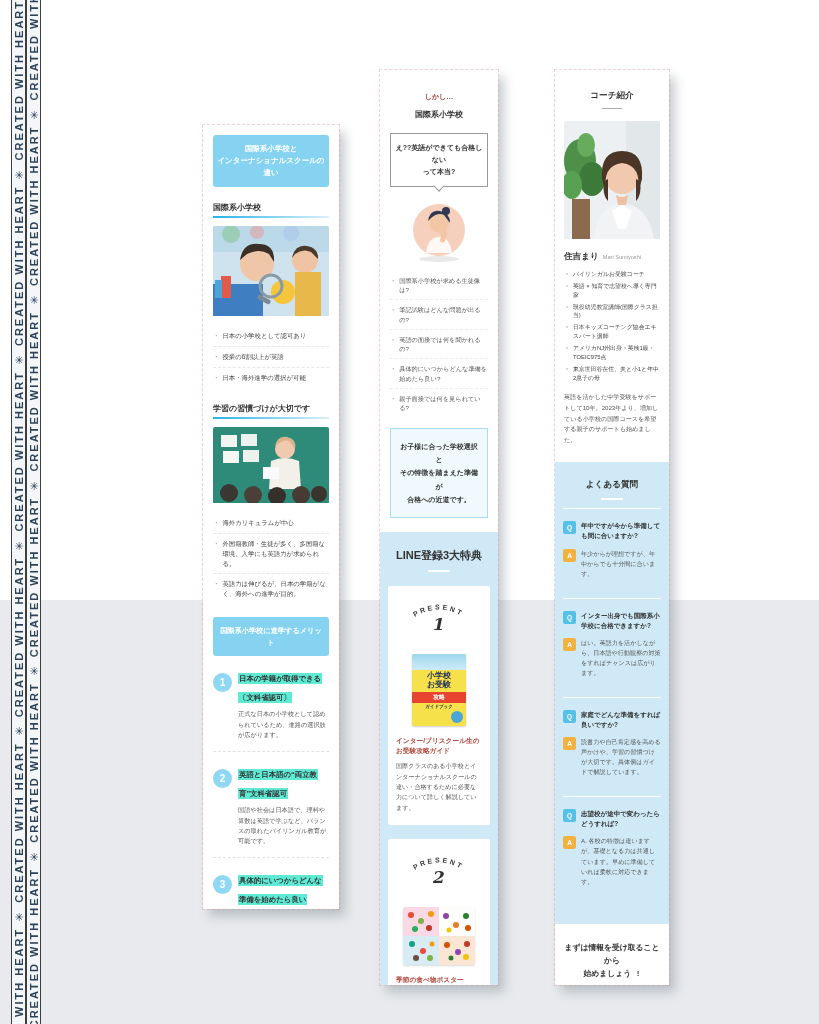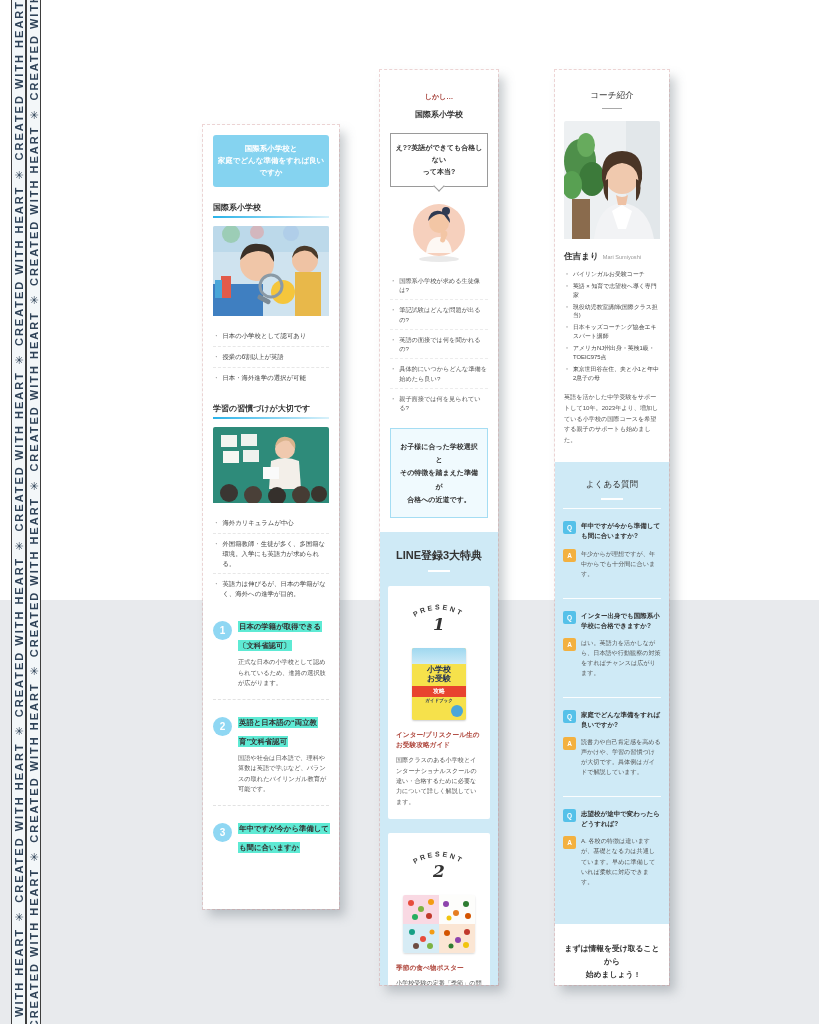--- a/index.html
+++ b/index.html
@@ -48,45 +48,45 @@
   .qlist { list-style:none; margin:8px 0 0; }
   .qlist li { display:flex; gap:3px; font-size:6.2px; color:#555; line-height:1.5; padding:5px 0; border-bottom:1px dashed #ececec; }
   .qlist li:last-child { border-bottom:none; }
   .callout { margin:10px 0 14px; background:#f0fafe; border:1px solid #a5ddf3; padding:11px 6px; text-align:center; font-size:7px; font-weight:bold; color:#333; line-height:1.9; }
   .blue-zone { background:#cfeaf6; padding:16px 8px 18px; }
   .bz-head { text-align:center; font-size:11px; font-weight:bold; color:#333; }
   .bz-dash { width:22px; height:2px; background:#ffffff; margin:7px auto 0; }
   .present { background:#fff; margin-top:14px; padding:12px 8px 12px; border-radius:2px; text-align:center; }
   .present .arc { display:block; margin:0 auto; }
   .present .pnum { font-family:"DejaVu Serif","Liberation Serif",serif; font-style:italic; font-weight:bold; font-size:17px; color:#333; margin-top:-8px; }
-  .present .pimg { display:flex; justify-content:center; margin:14px 0 10px; }
+  .present .pimg { display:flex; justify-content:center; margin:20px 0 10px; }
   .present h4 { text-align:left; font-size:6.7px; font-weight:bold; color:#b0493f; margin-bottom:5px; line-height:1.5; }
   .present p { text-align:left; font-size:6.1px; color:#555; line-height:1.7; }
 
   
   .c3-top { padding:20px 9px 0; }
-  .c3-head { text-align:center; font-size:8.6px; font-weight:normal; color:#333; }
+  .c3-head { text-align:center; font-size:8.6px; font-weight:bold; color:#333; }
   .gray-dash { width:20px; height:1px; background:#a9a9a9; margin:6px auto 0; }
   .coach-photo { margin:12px 0 8px; border-radius:2px; overflow:hidden; }
   .name-row { display:flex; align-items:baseline; gap:4px; margin:2px 0 5px; }
   .name-ja { font-size:8.6px; font-weight:bold; color:#333; }
   .name-en { font-size:5.6px; color:#999; }
   .plist { list-style:none; }
   .plist li { display:flex; gap:3px; font-size:5.9px; color:#444; line-height:1.5; padding:1.6px 0; }
   .bio { font-size:6.1px; color:#555; line-height:1.8; margin:7px 0 16px; }
   .faq { background:#cfeaf6; padding:17px 8px 26px; }
   .faq-item { padding:12px 0 4px; border-top:1px solid rgba(255,255,255,.9); margin-top:8px; }
   .faq-item:first-of-type { border-top:none; margin-top:4px; }
   .qa-row { display:flex; gap:5px; margin-bottom:7px; }
   .badge { flex:0 0 13px; width:13px; height:13px; border-radius:2px; color:#fff; font-size:6.5px; font-weight:bold; display:flex; align-items:center; justify-content:center; }
   .badge.q { background:#55c1e9; }
   .badge.a { background:#f3b140; }
   .qa-row .qt { font-size:6.5px; font-weight:bold; color:#333; line-height:1.55; }
   .qa-row .at { font-size:6.1px; color:#555; line-height:1.65; }
-  .cta-sec { padding:18px 8px 0; }
+  .cta-sec { padding:18px 8px 0;font-family:Liberation Mono, monospace; }
   .cta-head { text-align:center; font-size:7.8px; font-weight:bold; color:#333; line-height:1.7; }
 
   
   .book { width:54px; height:72px; background:#f6e14b; border-radius:2px; position:relative; box-shadow:0 1px 2px rgba(0,0,0,.2); overflow:hidden; text-align:center; }
   .book .sky { height:16px; background:linear-gradient(180deg,#9fd8ef,#cdeaf7); }
   .book .bt1 { font-size:8px; font-weight:bold; color:#1c2d56; line-height:1.1; margin-top:2px; }
   .book .ribbon { background:#e8432f; color:#fff; font-size:6px; font-weight:bold; margin-top:2px; padding:1px 0; }
   .book .bt2 { font-size:4.5px; font-weight:bold; color:#1c2d56; margin-top:1px; }
   .book .dot-b { position:absolute; right:3px; bottom:3px; width:12px; height:12px; border-radius:50%; background:#4aa6d8; }
   .poster { width:72px; height:58px; display:grid; grid-template-columns:1fr 1fr; grid-template-rows:1fr 1fr; border-radius:2px; overflow:hidden; box-shadow:0 1px 2px rgba(0,0,0,.15); }
@@ -102,21 +102,21 @@
 
   <div class="wm wm1">
     <span>CREATED WITH HEART ✳ CREATED WITH HEART ✳ CREATED WITH HEART ✳ CREATED WITH HEART ✳ CREATED WITH HEART ✳ CREATED WITH HEART</span>
   </div>
   <div class="wm wm2">
     <span>CREATED WITH HEART ✳ CREATED WITH HEART ✳ CREATED WITH HEART ✳ CREATED WITH HEART ✳ CREATED WITH HEART ✳ CREATED WITH HEART</span>
   </div>
 
   <section class="card card1">
     <div class="blue-head pw">国際系小学校と
-家庭でどんな準備をすれば良いですか</div>
+インターナショナルスクールの違い</div>
 
     <h3 class="sec-title">国際系小学校</h3>
     <div class="sec-rule"></div>
     <div class="photo">
       <svg width="116" height="90" viewBox="0 0 116 90" xmlns="http://www.w3.org/2000/svg">
         <rect width="116" height="90" fill="#cfe3ef"></rect>
         <rect width="116" height="26" fill="#bcd9ea"></rect>
         <circle cx="18" cy="8" r="9" fill="#8fc7a0" opacity=".7"></circle>
         <circle cx="44" cy="6" r="7" fill="#e2a0a0" opacity=".6"></circle>
         <circle cx="78" cy="7" r="8" fill="#a8c6e8" opacity=".6"></circle>
@@ -176,32 +176,33 @@
       <li>
           <span class="dot">・</span>
           <span>外国籍教師・生徒が多く、多国籍な環境。入学にも英語力が求められる。</span>
         </li>
       <li>
           <span class="dot">・</span>
           <span>英語力は伸びるが、日本の学籍がなく、海外への進学が目的。</span>
         </li>
     </ul>
 
+    <div class="blue-head" style="margin-top:13px; font-size:7.2px;">国際系小学校に進学するメリット</div>
 
     <div class="merit">
       <div class="num">1</div>
       <div><span class="hl">日本の学籍が取得できる〔文科省認可〕</span><p>正式な日本の小学校として認められているため、進路の選択肢が広がります。</p></div>
     </div>
     <div class="merit">
       <div class="num">2</div>
       <div><span class="hl">英語と日本語の“両立教育”文科省認可</span><p>国語や社会は日本語で、理科や算数は英語で学ぶなど、バランスの取れたバイリンガル教育が可能です。</p></div>
     </div>
     <div class="merit">
       <div class="num">3</div>
-      <div><span class="hl">年中ですが今から準備しても間に合いますか</span></div>
+      <div><span class="hl">具体的にいつからどんな準備を始めたら良い</span></div>
     </div>
 
   </section>
 
   <section class="card card2">
     <div class="c2-top">
       <div class="kicker">しかし…</div>
       <div class="c2-title">国際系小学校</div>
       <div class="speech pw">え??英語ができても合格しない
 って本当?</div>

